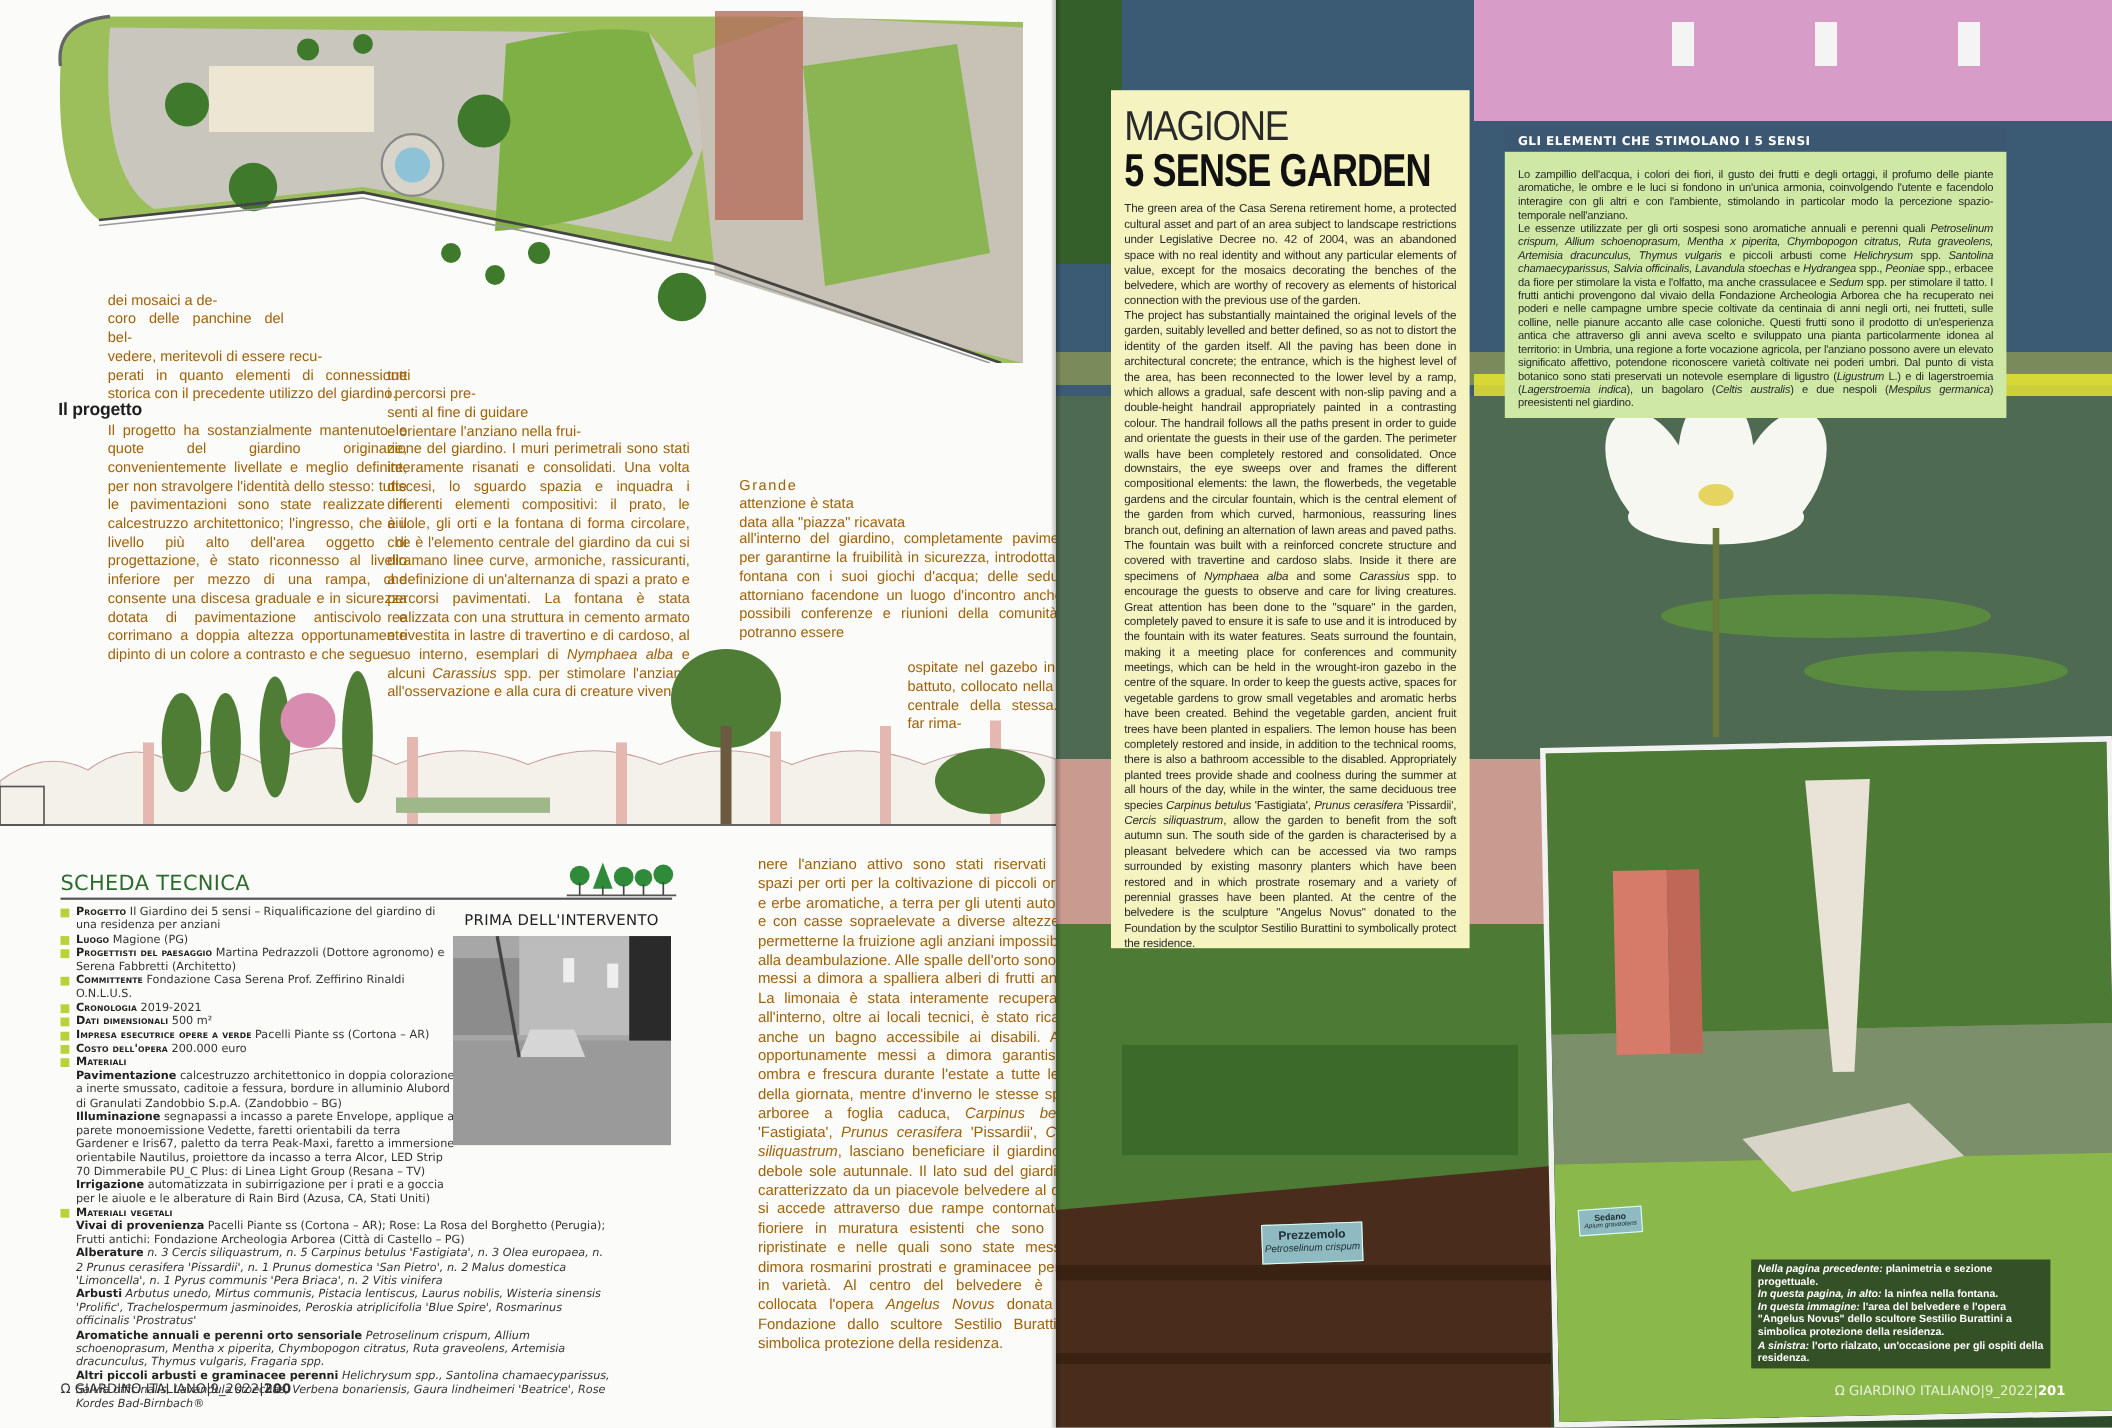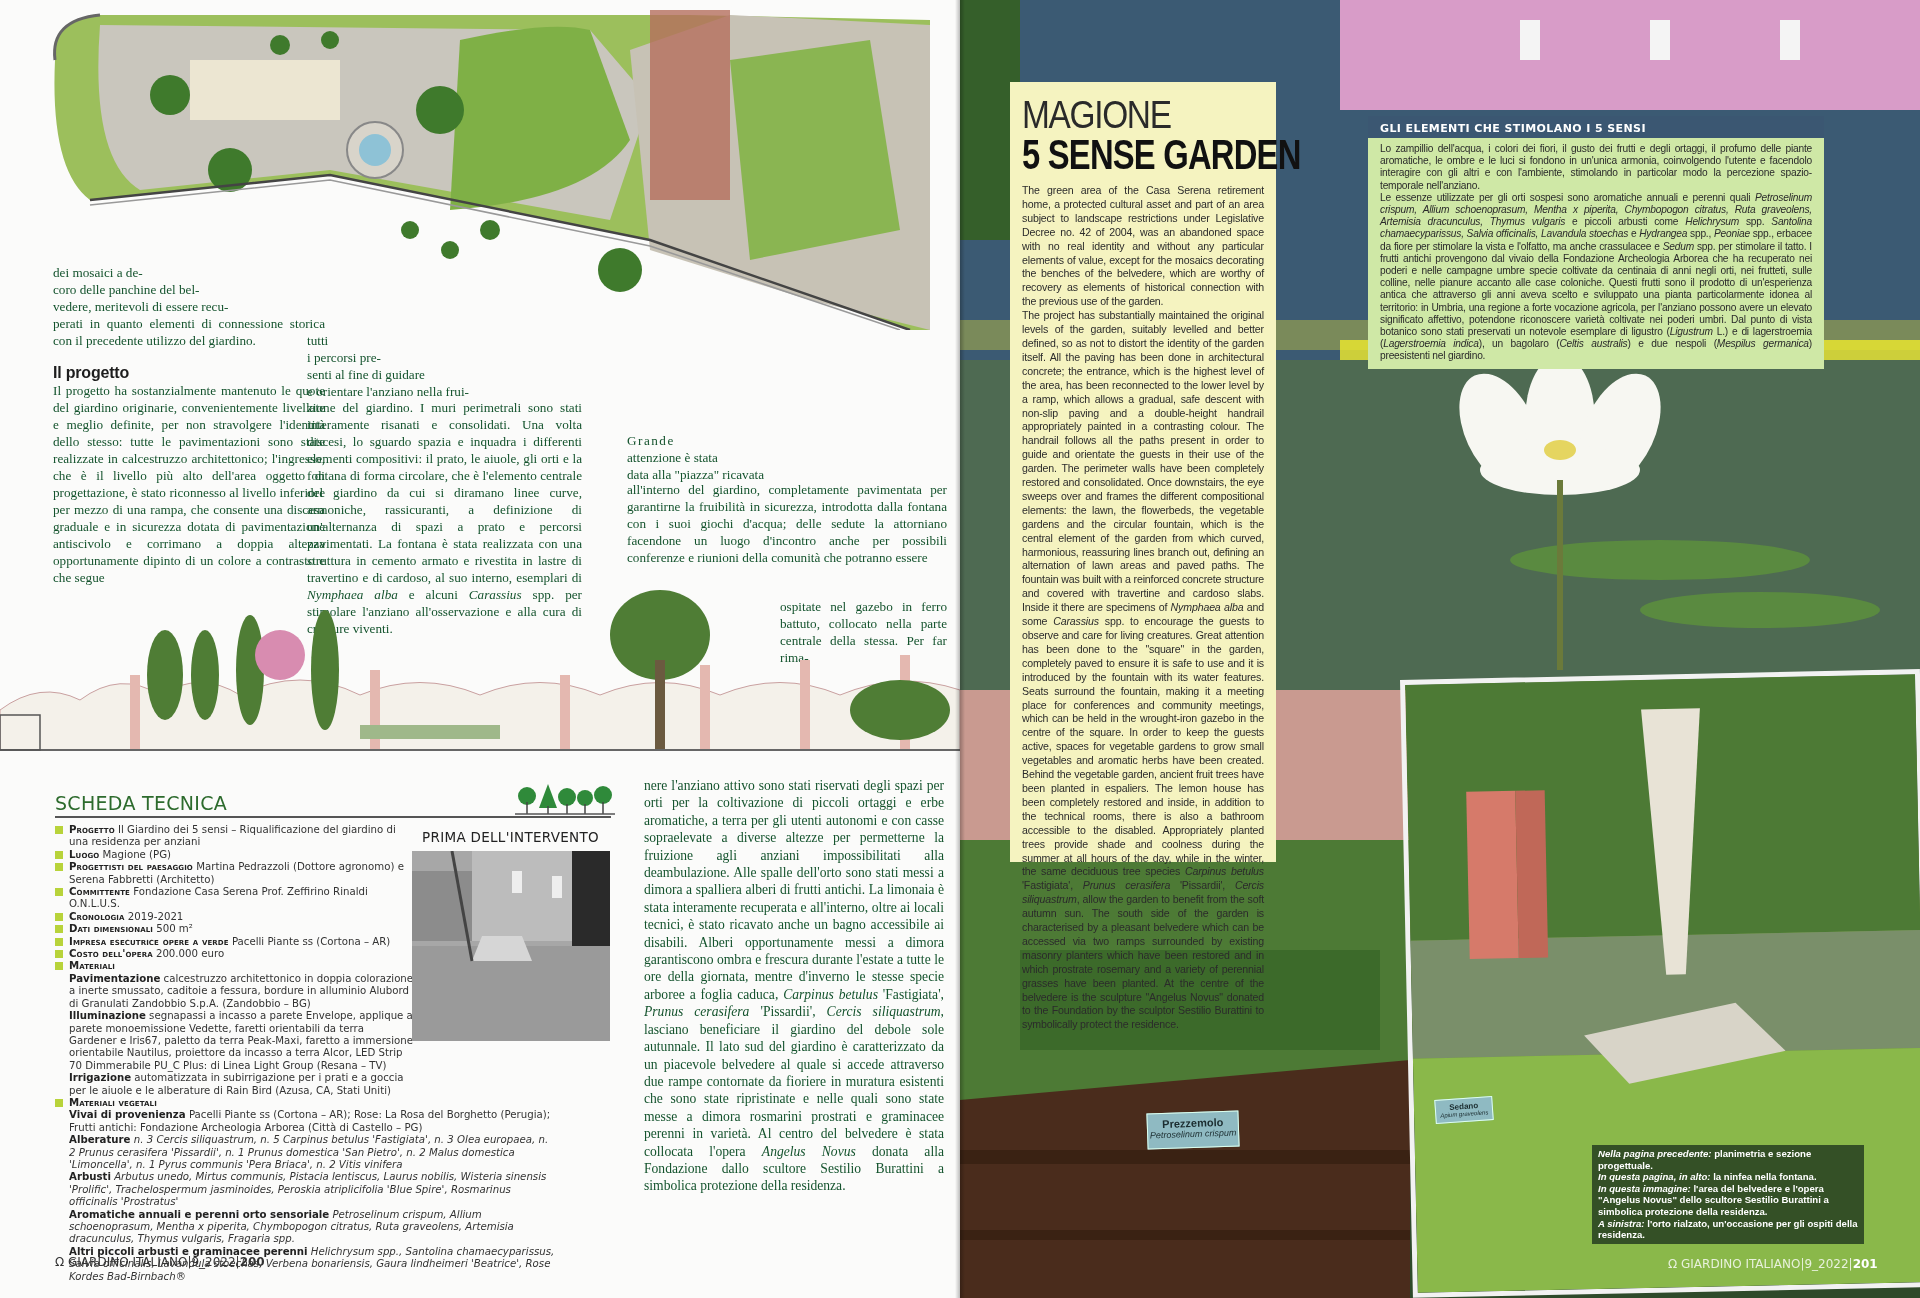--- a/index.html
+++ b/index.html
@@ -10,21 +10,21 @@
   .page { position: absolute; top: 0; height: 1298px; overflow: hidden; }
   .page-left { left: 0; width: 960px; background: #fbfbfa; }
   .page-right { left: 960px; width: 960px; background: #2e4a2a; }
   .gutter { position: absolute; left: 955px; top: 0; width: 10px; height: 1298px;
             background: linear-gradient(90deg, rgba(0,0,0,0) 0%, rgba(0,0,0,.25) 50%, rgba(0,0,0,0) 100%); z-index: 5; }
 
   
   .plan { position: absolute; left: 30px; top: 0; width: 920px; height: 330px; }
   .plan svg { width: 100%; height: 100%; display: block; }
 
-  .body-text { position: absolute; font-family: Liberation Serif, serif; font-size: 13.2px; line-height: 17px; color: #14532d; text-align: justify; }
+  .body-text { position: absolute; font-family: Liberation Sans, sans-serif; font-size: 13.2px; line-height: 17px; color: #a16207; text-align: justify; margin-left: 45px; }
   .body-text p { margin: 0; }
   .body-text em { font-style: italic; }
   .col-a-intro { left: 53px; top: 264px; width: 272px; }
   .col-a-intro .l1 { padding-left: 0; width: 110px; }
   .col-a-intro .l2 { width: 160px; }
   .col-a-intro .l3 { width: 200px; }
   .section-heading { position: absolute; left: 53px; top: 364px; font-family: "Liberation Sans", sans-serif; font-weight: bold; font-size: 16px; color: #1d1d1d; letter-spacing: -0.2px; }
   .col-a { left: 53px; top: 382px; width: 272px; }
   .col-b-top { left: 307px; top: 332px; width: 240px; }
   .col-b { left: 307px; top: 399px; width: 275px; }
@@ -58,29 +58,29 @@
   .folio-left { position: absolute; left: 55px; top: 1255px; font-family: "DejaVu Sans", sans-serif; font-size: 12px; color: #333; }
   .folio-left b { font-weight: bold; text-align: center; }
 
   
   .photo { position: absolute; overflow: hidden; }
   .photo svg { width: 100%; height: 100%; display: block; }
   .ph-top { left: 0; top: 0; width: 960px; height: 690px; }
   .ph-bl { left: 0; top: 690px; width: 450px; height: 608px; }
   .ph-br { left: 440px; top: 680px; width: 520px; height: 618px; transform: rotate(-1.2deg); transform-origin: 0 0; border: 5px solid #f2f2f2; }
 
-  .en-box { position: absolute; left: 50px; top: 82px; width: 266px; height: 780px; background: #f5f3c0; padding: 14px 12px; }
+  .en-box { position: absolute; left: 50px; top: 82px; width: 326px; height: 780px; background: #f5f3c0; padding: 14px 12px; }
   .en-kicker { font-family: "Liberation Sans", sans-serif; font-size: 38px; font-weight: normal; color: #2a2a2a; letter-spacing: -1.5px; line-height: 38px; transform: scaleX(0.88); transform-origin: 0 0; -webkit-text-stroke: 0; font-stretch: condensed; }
   .en-title { font-family: "Liberation Sans", sans-serif; font-size: 42px; font-weight: bold; color: #111; letter-spacing: -1px; line-height: 42px; transform: scaleX(0.78); transform-origin: 0 0; white-space: nowrap; margin-bottom: 8px; }
   .en-body { font-family: "Liberation Sans", sans-serif; font-size: 10.6px; line-height: 13.9px; color: #2b2b2b; text-align: justify; letter-spacing: -0.15px; }
   .en-body em { font-style: italic; }
 
   .green-box { position: absolute; left: 408px; top: 84px; width: 456px; height: 250px; margin-top: 32px; }
   .green-head { height: 22px; padding: 6px 12px 0; font-family: "DejaVu Sans", sans-serif; font-size: 11px; font-weight: bold; color: #fff; letter-spacing: 0.4px; background: rgba(60,80,110,.25); }
-  .green-body { background: #cfe8a6; padding: 5px 12px 6px; font-family: "Liberation Sans", sans-serif; font-size: 10.2px; line-height: 12.2px; color: #2a2a2a; text-align: justify; letter-spacing: -0.2px; }
+  .green-body { background: #cfe8a6; padding: 16px 12px 6px; font-family: "Liberation Sans", sans-serif; font-size: 10.2px; line-height: 12.2px; color: #2a2a2a; text-align: justify; letter-spacing: -0.2px; }
   .green-body em { font-style: italic; }
 
   .caption { position: absolute; left: 632px; top: 1145px; width: 272px; background: rgba(20,40,25,.72); padding: 3px 6px; font-family: "Liberation Sans", sans-serif; font-size: 9.6px; line-height: 11.6px; color: #fff; font-weight: bold; }
   .caption em { font-style: italic; }
 
   .folio-right { position: absolute; left: 708px; top: 1257px; font-family: "DejaVu Sans", sans-serif; font-size: 12px; color: rgba(255,255,255,.8); }
   .folio-right b { color: #fff; font-weight: bold; }
 
   .plant-label { position: absolute; background: #8fbac2; border: 1px solid #dfe; text-align: center; font-family: "Liberation Sans", sans-serif; color: #1c2d30; }
   .plant-label .n { font-weight: bold; }

